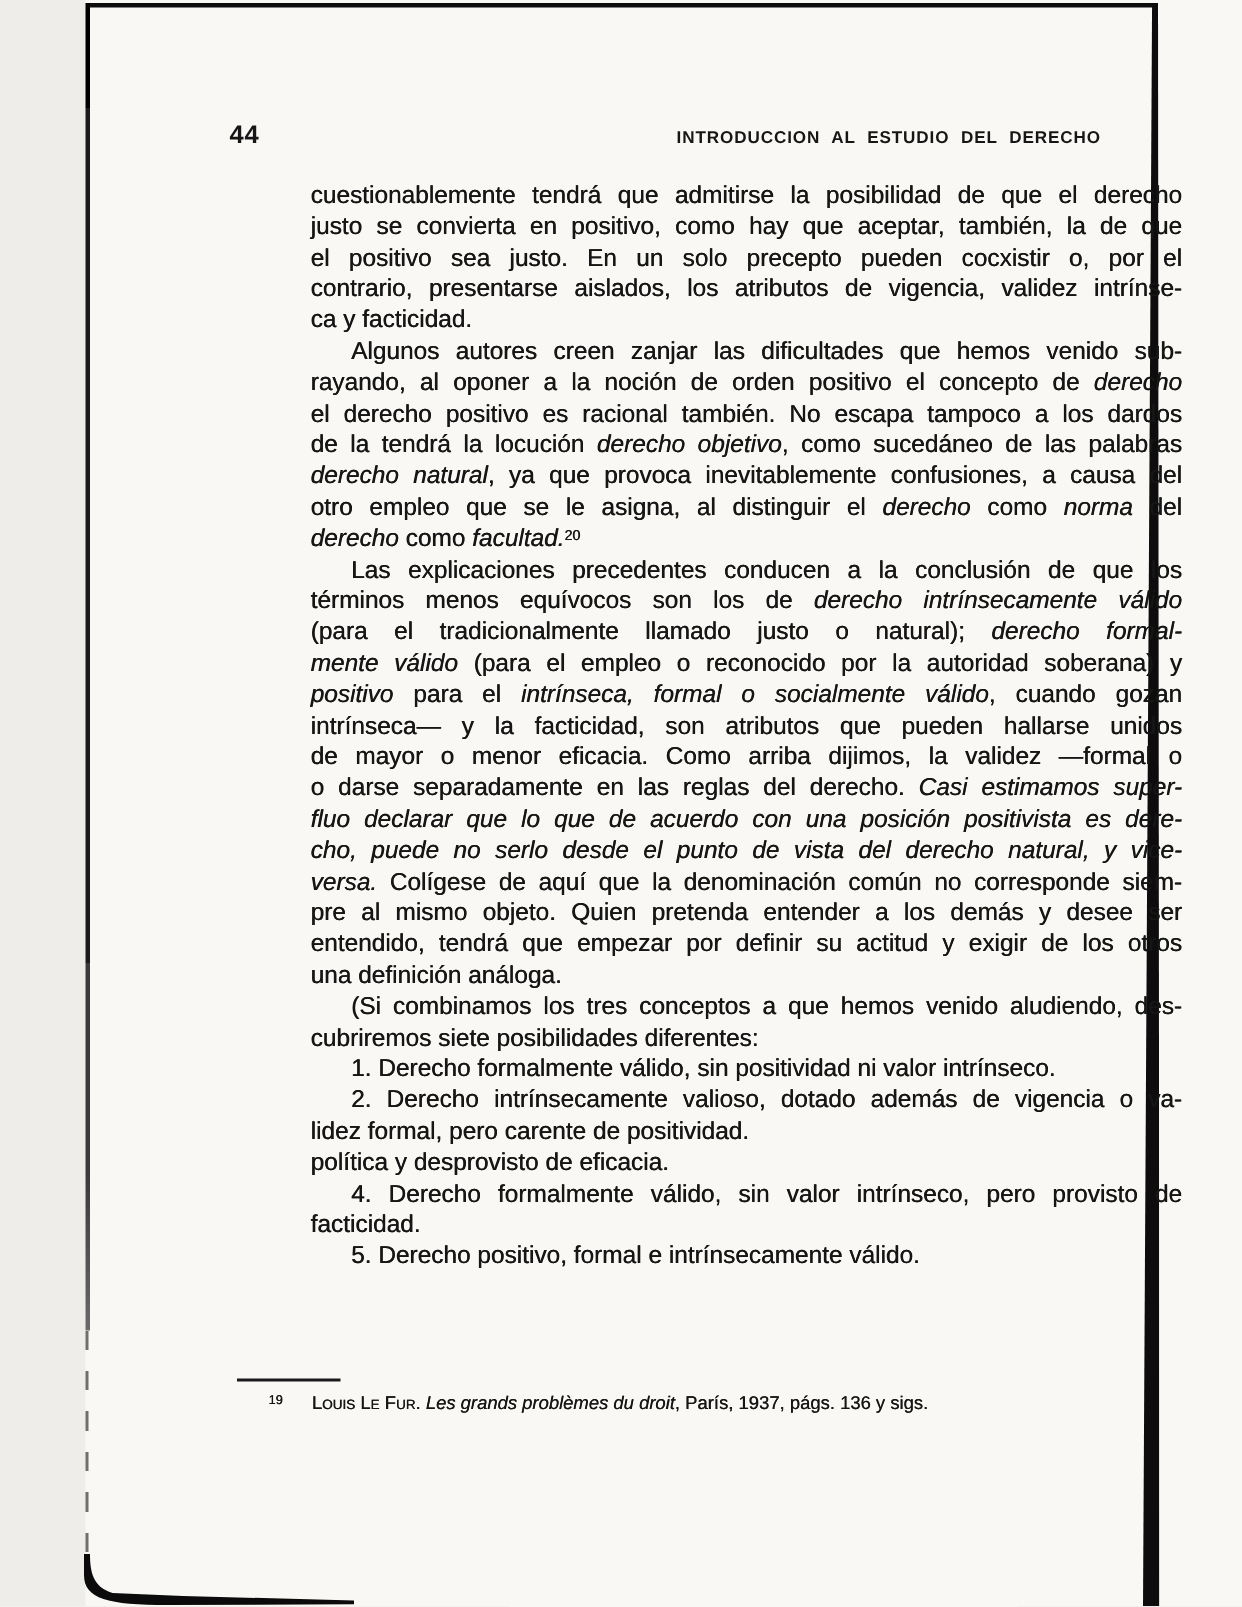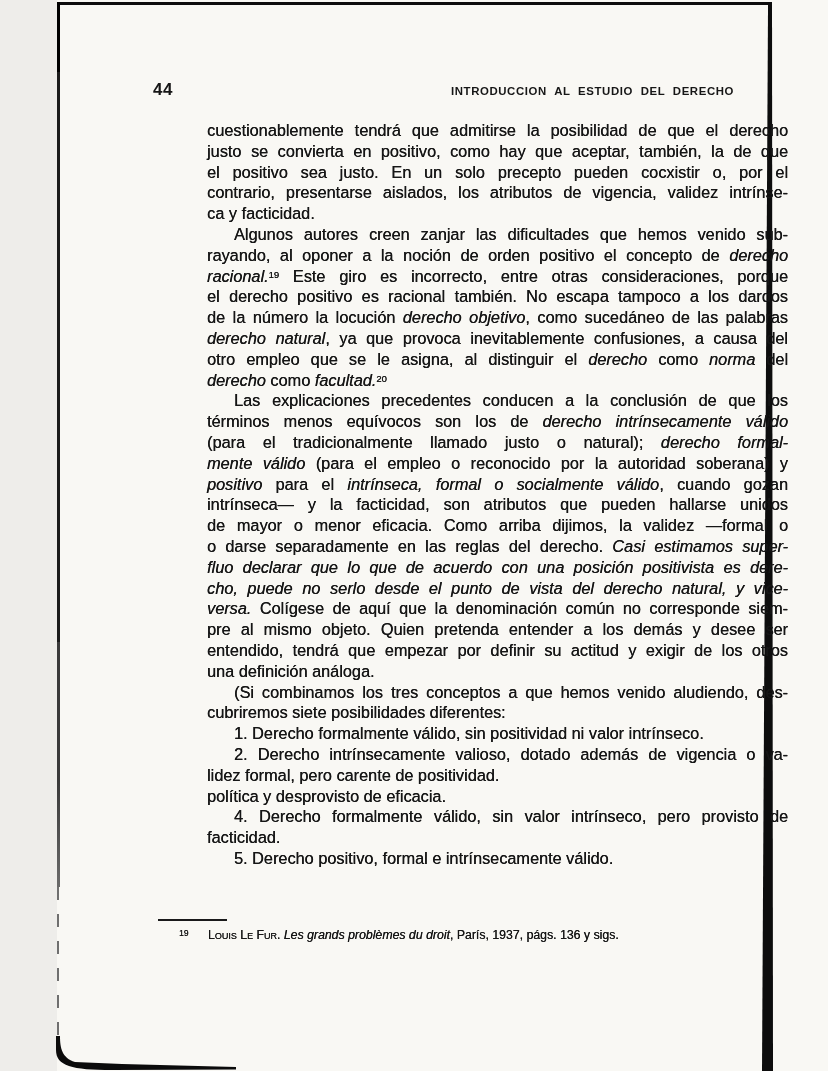--- a/index.html
+++ b/index.html
@@ -71,23 +71,22 @@
       <div>
         <div class="line"><span>cuestionablemente tendrá que admitirse la posibilidad de que el derecho</span></div>
         <div class="line"><span>justo se convierta en positivo, como hay que aceptar, también, la de que</span></div>
         <div class="line"><span>el positivo sea justo. En un solo precepto pueden cocxistir o, por el</span></div>
         <div class="line"><span>contrario, presentarse aislados, los atributos de vigencia, validez intrínse-</span></div>
         <div class="line last"><span>ca y facticidad.</span></div>
       </div>
       <div>
         <div class="line indent"><span>Algunos autores creen zanjar las dificultades que hemos venido sub-</span></div>
         <div class="line"><span>rayando, al oponer a la noción de orden positivo el concepto de </span><em>derecho</em></div>
-        <div class="line"><em>racional.</em><sup>19</sup><span> Este giro es incorrecto, entre otras consideraciones, porque</span></div>
         <div class="line"><span>el derecho positivo es racional también. No escapa tampoco a los dardos</span></div>
-        <div class="line"><span>de la número la locución </span><em>derecho objetivo</em><span>, como sucedáneo de las palabras</span></div>
+        <div class="line"><span>de la tendrá la locución </span><em>derecho objetivo</em><span>, como sucedáneo de las palabras</span></div>
         <div class="line"><em>derecho natural</em><span>, ya que provoca inevitablemente confusiones, a causa del</span></div>
         <div class="line"><span>otro empleo que se le asigna, al distinguir el </span><em>derecho</em><span> como </span><em>norma</em><span> del</span></div>
         <div class="line last"><em>derecho</em><span> como </span><em>facultad.</em><sup>20</sup></div>
       </div>
       <div>
         <div class="line indent"><span>Las explicaciones precedentes conducen a la conclusión de que los</span></div>
         <div class="line"><span>términos menos equívocos son los de </span><em>derecho intrínsecamente válido</em></div>
         <div class="line"><span>(para el tradicionalmente llamado justo o natural); </span><em>derecho formal-</em></div>
         <div class="line"><em>mente válido</em><span> (para el empleo o reconocido por la autoridad soberana) y</span></div>
         <div class="line"><em>positivo</em><span> para el </span><em>intrínseca, formal o socialmente válido</em><span>, cuando gozan</span></div>

